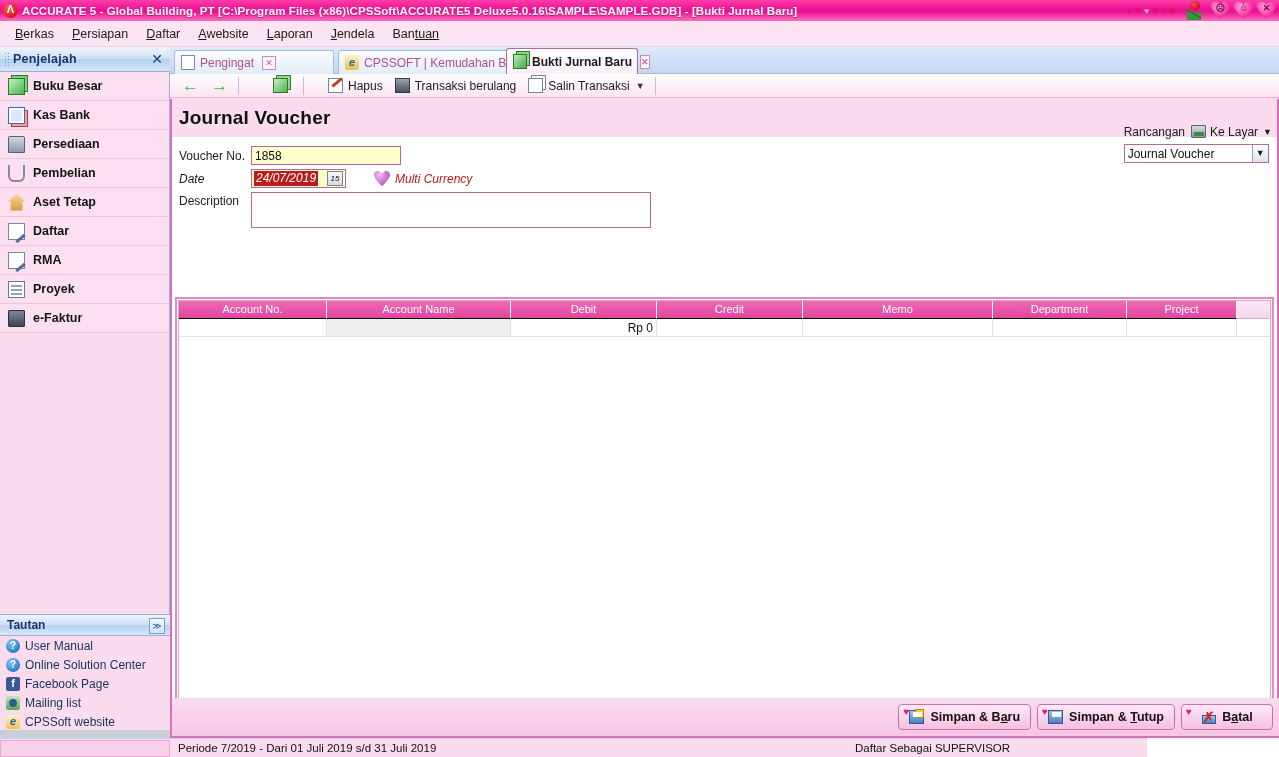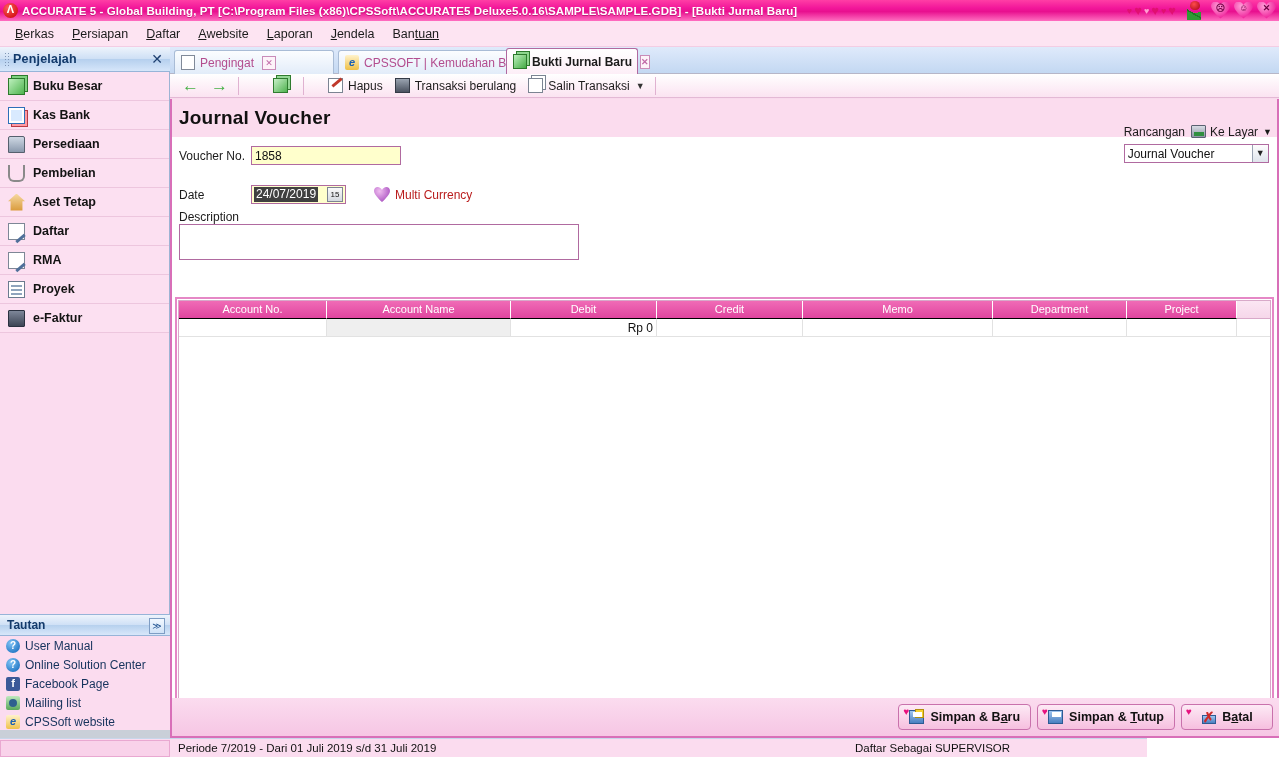--- a/index.html
+++ b/index.html
@@ -280,21 +280,21 @@
   .field-lbl { width: 72px; font-size: 12px; color:#1b1b1b; }
   .inp {
     border: 1px solid #b06aa0; background: #ffffcc;
     height: 19px; font-size: 12px; color:#111;
     display: flex; align-items: center; padding-left: 3px;
     font-family: "Liberation Sans", sans-serif;
   }
   #voucher-no { width: 150px; }
   #date-wrap { width: 95px; position: relative; display:flex; align-items:center; padding-left:0; }
   #date-val {
-    background: #404040; color: #fff; padding: 0 2px; margin-left:2px;
+    background: #b91c1c; color: #fff; padding: 0 2px; margin-left:2px;
     font-size: 12px; line-height: 15px;
   }
   #date-btn {
     position:absolute; right: 2px; top: 1px; width: 16px; height: 15px;
     background: linear-gradient(#fafafa,#d5d9e0); border: 1px solid #7d8492;
     font-size: 8px; text-align:center; line-height: 13px; color:#111; cursor:pointer;
   }
   #multi-cur { display:flex; align-items:center; margin-left: 28px; cursor:pointer; }
   #mc-heart {
     width: 16px; height: 15px; margin-right: 5px;
@@ -565,32 +565,32 @@
           <span class="caret">▼</span>
         </div>
       </div>
     </div>
 
     <div style="margin-top:9px;">
       <div class="field-row">
         <span class="field-lbl">Voucher No.</span>
         <span class="inp" id="voucher-no">1858</span>
       </div>
-      <div class="field-row" style="margin-top:20px;">
+      <div class="field-row" style="margin-top:4px;font-style:italic;">
         <span class="field-lbl">Date</span>
         <span class="inp" id="date-wrap">
           <span id="date-val">24/07/2019</span>
           <span id="date-btn">15</span>
         </span>
         <span id="multi-cur">
           <span id="mc-heart"></span>
           <span id="mc-label">Multi Currency</span>
         </span>
       </div>
-      <div class="field-row" style="margin-top:4px; align-items:flex-start;flex-direction:column;">
+      <div class="field-row" style="margin-top:4px; align-items:flex-start;">
         <span class="field-lbl" style="margin-top:2px;">Description</span>
         <span id="desc-box"></span>
       </div>
     </div>
 
     <div id="grid-wrap">
       <div id="grid-inner">
         <div id="grid-head">
           <div class="gh" style="width:148px;">Account No.</div>
           <div class="gh" style="width:184px;">Account Name</div>

